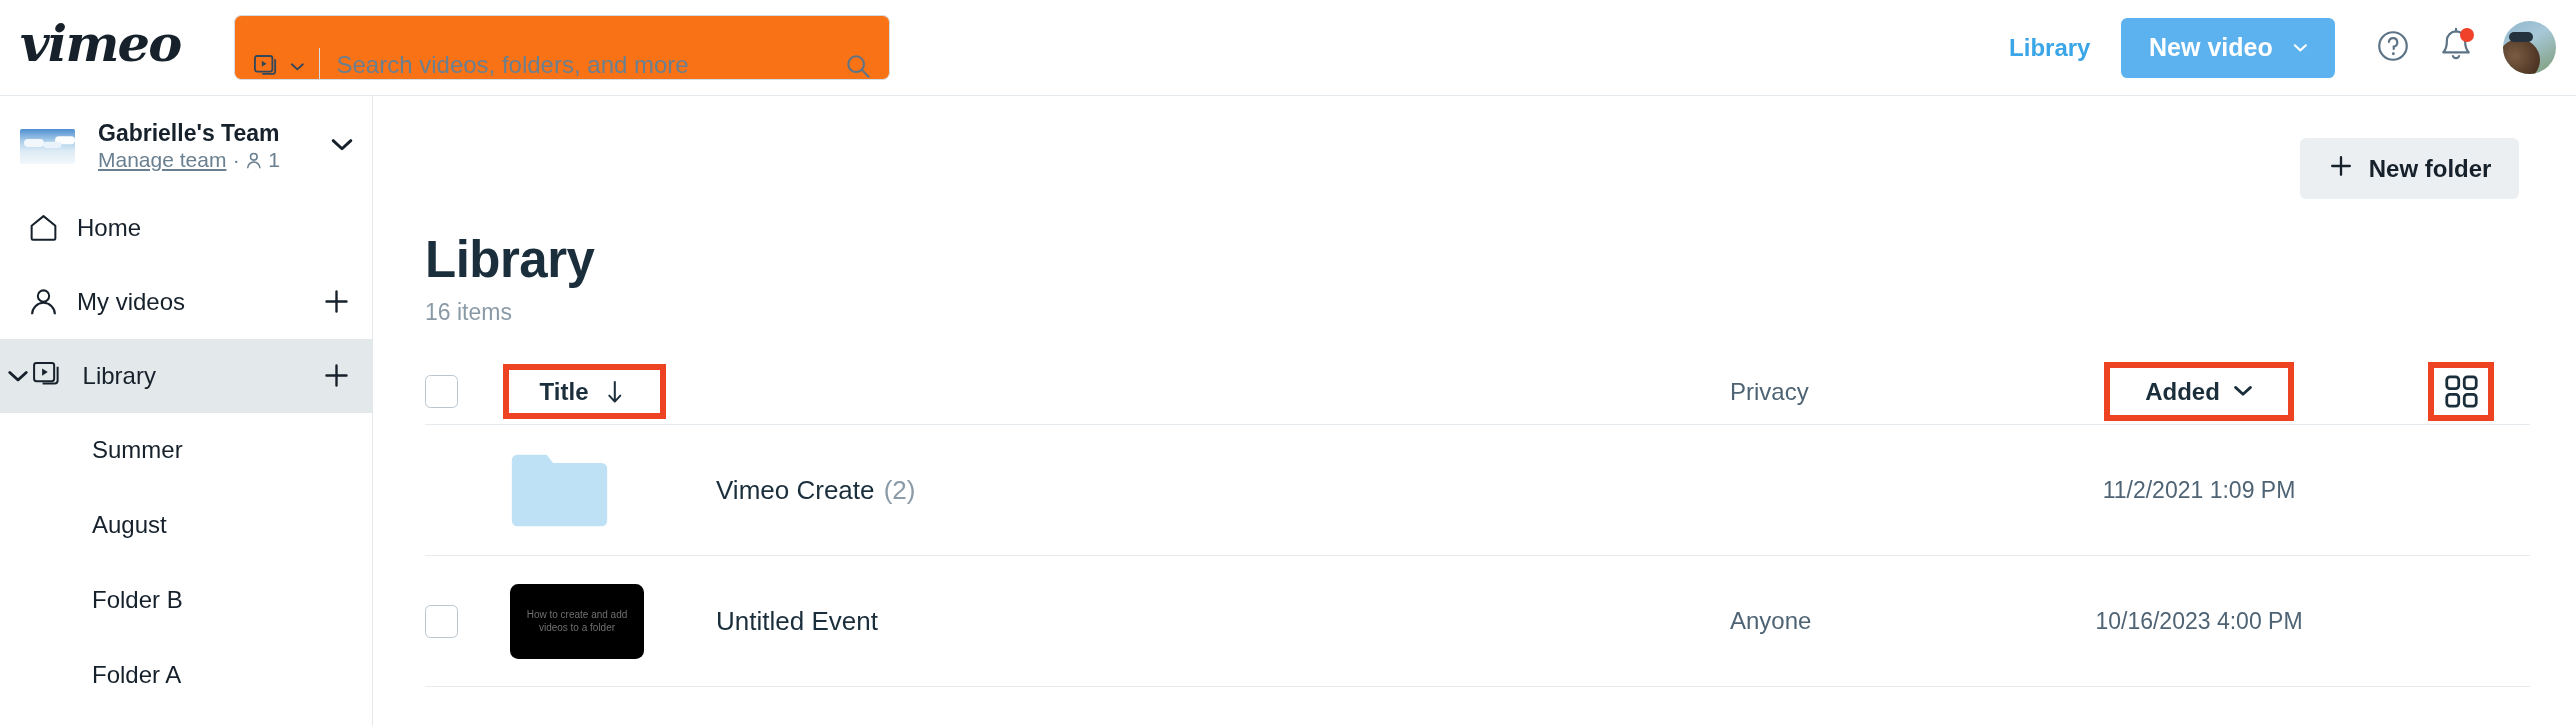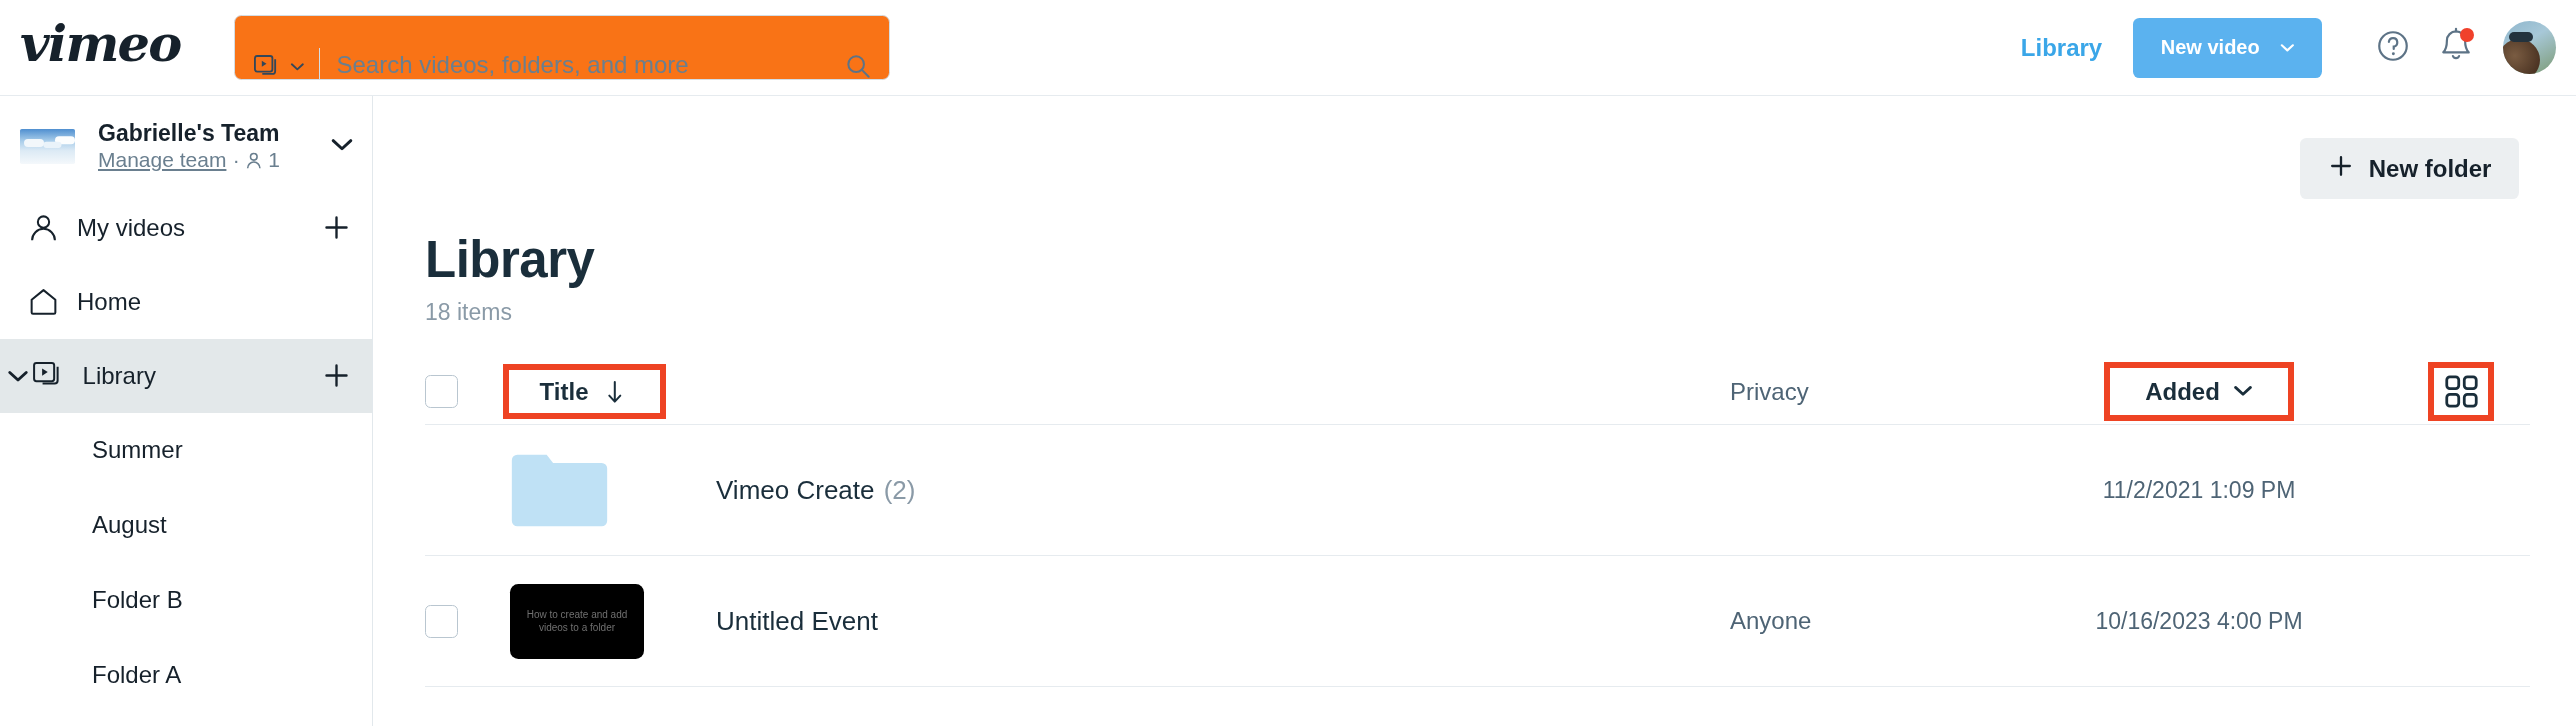--- a/index.html
+++ b/index.html
@@ -65,25 +65,25 @@
   }
   .upgrade-link {
     font-size: 24px; font-weight: bold; color: #3aa6e8;
     text-decoration: none; cursor: pointer;
     margin-right: 31px;
   }
   .new-video-btn {
     height: 60px; background: #5bb2ef; color: #fff;
     border: none; border-radius: 6.4px;
     font-family: "Liberation Sans", sans-serif;
-    font-size: 20px; font-weight: bold;
+    font-size: 25px; font-weight: bold;
     padding: 0 27.6px;
     display: flex; align-items: center; gap: 20px;
     cursor: pointer;
-    margin-right: 46px;
+    margin-right: 33px;
   }
   .icon-btn {
     width: 50px; height: 50px;
     display: flex; align-items: center; justify-content: center;
     cursor: pointer; background: none; border: none;
     position: relative;
   }
   .icon-btn + .icon-btn { margin-left: 13px; }
   .notif-dot {
     position: absolute; top: 5.5px; right: 7.4px;
@@ -334,40 +334,40 @@
     </div>
     <span class="team-caret">
       <svg width="24" height="14.7" viewBox="0 0 16 10" fill="none" stroke="#16212b" stroke-width="2" stroke-linecap="round" stroke-linejoin="round">
           <path d="M2 2.5 L8 8 L14 2.5"></path>
         </svg>
     </span>
   </div>
 
   <div class="nav-item">
     <span>
+      <svg class="nav-icon" viewBox="0 0 34 34" fill="none" stroke="#16212b" stroke-width="2.2" stroke-linejoin="round">
+        <path d="M4 15 L17 4.5 L30 15 V29 a1.5 1.5 0 0 1-1.5 1.5 H5.5 A1.5 1.5 0 0 1 4 29 Z"></path>
+      </svg>
+    </span>
+    <span class="nav-label">Home</span>
+  </div>
+
+  <div class="nav-item">
+    <span>
       <svg class="nav-icon" viewBox="0 0 34 34" fill="none" stroke="#16212b" stroke-width="2.2">
         <circle cx="17" cy="11" r="6.2"></circle>
           <path d="M4.5 31 a12.5 12.5 0 0 1 25 0"></path>
       </svg>
     </span>
     <span class="nav-label">My videos</span>
     <span class="plus">
       <svg width="31" height="31" viewBox="0 0 34 34" fill="none" stroke="#16212b" stroke-width="2.6" stroke-linecap="round">
           <path d="M17 6 V28 M6 17 H28"></path>
         </svg>
     </span>
-  </div>
-
-  <div class="nav-item">
-    <span>
-      <svg class="nav-icon" viewBox="0 0 34 34" fill="none" stroke="#16212b" stroke-width="2.2" stroke-linejoin="round">
-        <path d="M4 15 L17 4.5 L30 15 V29 a1.5 1.5 0 0 1-1.5 1.5 H5.5 A1.5 1.5 0 0 1 4 29 Z"></path>
-      </svg>
-    </span>
-    <span class="nav-label">Home</span>
   </div>
 
   <div class="nav-item active indent-lib">
     <span class="expander">
       <svg width="22" height="13.8" viewBox="0 0 16 10" fill="none" stroke="#16212b" stroke-width="2.1" stroke-linecap="round" stroke-linejoin="round">
           <path d="M2 2.5 L8 8 L14 2.5"></path>
         </svg>
     </span>
     <span>
       <svg class="nav-icon" viewBox="0 0 34 30" fill="none" stroke="#16212b" stroke-width="2.2">
@@ -406,21 +406,21 @@
         <svg width="26" height="26" viewBox="0 0 28 28" fill="none" stroke="#16212b" stroke-width="2.5" stroke-linecap="round">
             <path d="M14 4.5 V23.5 M4.5 14 H23.5"></path>
           </svg>
       </span>
       <span>New folder</span>
     </button>
   </div>
 
   <div class="page-head">
     <div class="page-title">Library</div>
-    <div class="page-count">18 items</div>
+    <div class="page-count">16 items</div>
   </div>
 
   <div class="table">
 
     <div class="trow thead">
       <div class="cb-cell">
         <div class="checkbox"></div>
       </div>
       <div class="title-cell">
         <div class="th-title-box">

